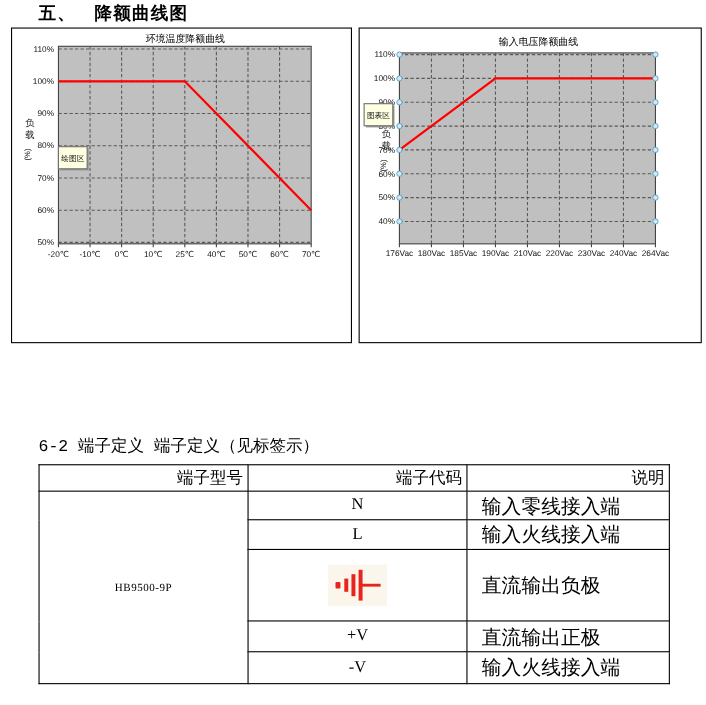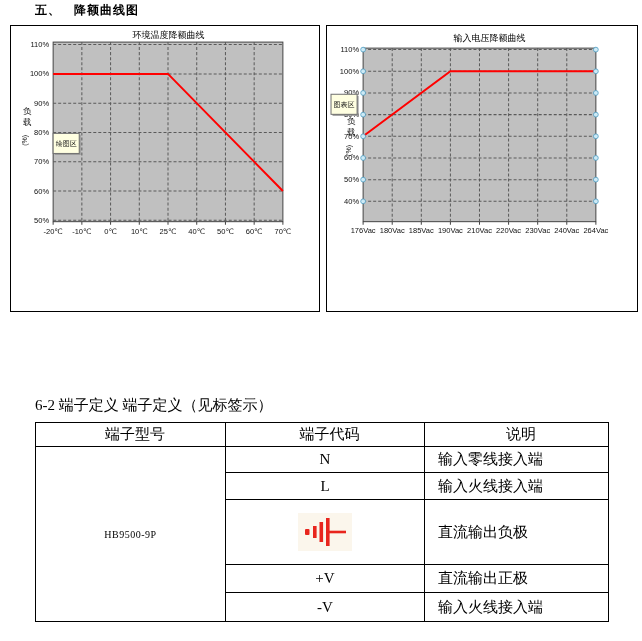--- a/index.html
+++ b/index.html
@@ -4,49 +4,49 @@
 <style>
   * { margin:0; padding:0; box-sizing:border-box; }
   html,body { background:#ffffff; }
   body {
     width:642px; height:641px; position:relative; overflow:hidden;
     font-family:"Liberation Serif","DejaVu Serif",serif; color:#000;
   }
   .page { position:absolute; inset:0; background:#fff; }
 
   .sec-heading {
-    position:absolute; left:35px; font-size:12px; font-weight:bold;
+    position:absolute; left:35px; font-size:16px; font-weight:bold;
     letter-spacing:1px; white-space:nowrap;
   }
   .sec5 { top:2px; }
   .sec6 { top:344px; }
 
   .body-line {
     position:absolute; left:35px; font-size:15px; white-space:nowrap;
   }
   .l61 { top:370px; }
-  .l62 { top:396px; }
+  .l62 { top:396px;font-family:Liberation Mono, monospace; }
 
   .chartbox {
     position:absolute; top:25px; height:287px; background:#fff;
     border:1.5px solid #000;
   }
   .chartbox.left  { left:10px;  width:310px; }
   .chartbox.right { left:326px; width:312px; }
   svg.chart { display:block; width:100%; height:100%; }
   svg text { font-family:"Liberation Sans","DejaVu Sans",sans-serif; }
 
   table.tdef {
     position:absolute; left:35px; top:422px; border-collapse:collapse;
     table-layout:fixed; background:#fff;
   }
   .tdef th, .tdef td { border:1px solid #000; font-weight:normal; vertical-align:middle; }
-  .tdef th { font-size:15px; text-align:center; padding:2px 4px 2px 13px; height:24px; }
+  .tdef th { font-size:15px; text-align:right; padding:2px 4px 2px 13px; height:24px; }
   .code-cell  { font-size:15px; text-align:center; }
-  .desc-cell  { font-size:15px; text-align:left; padding-left:13px; }
+  .desc-cell  { font-size:18px; text-align:left; padding-left:13px; }
   .model-cell { font-size:10px; text-align:center; letter-spacing:0.5px; }
   .icon-wrap { display:inline-block; vertical-align:middle; }
 </style>
 </head>
 <body>
 
 <div class="page">
 
   <div class="sec-heading sec5">五、　降额曲线图</div>
 

